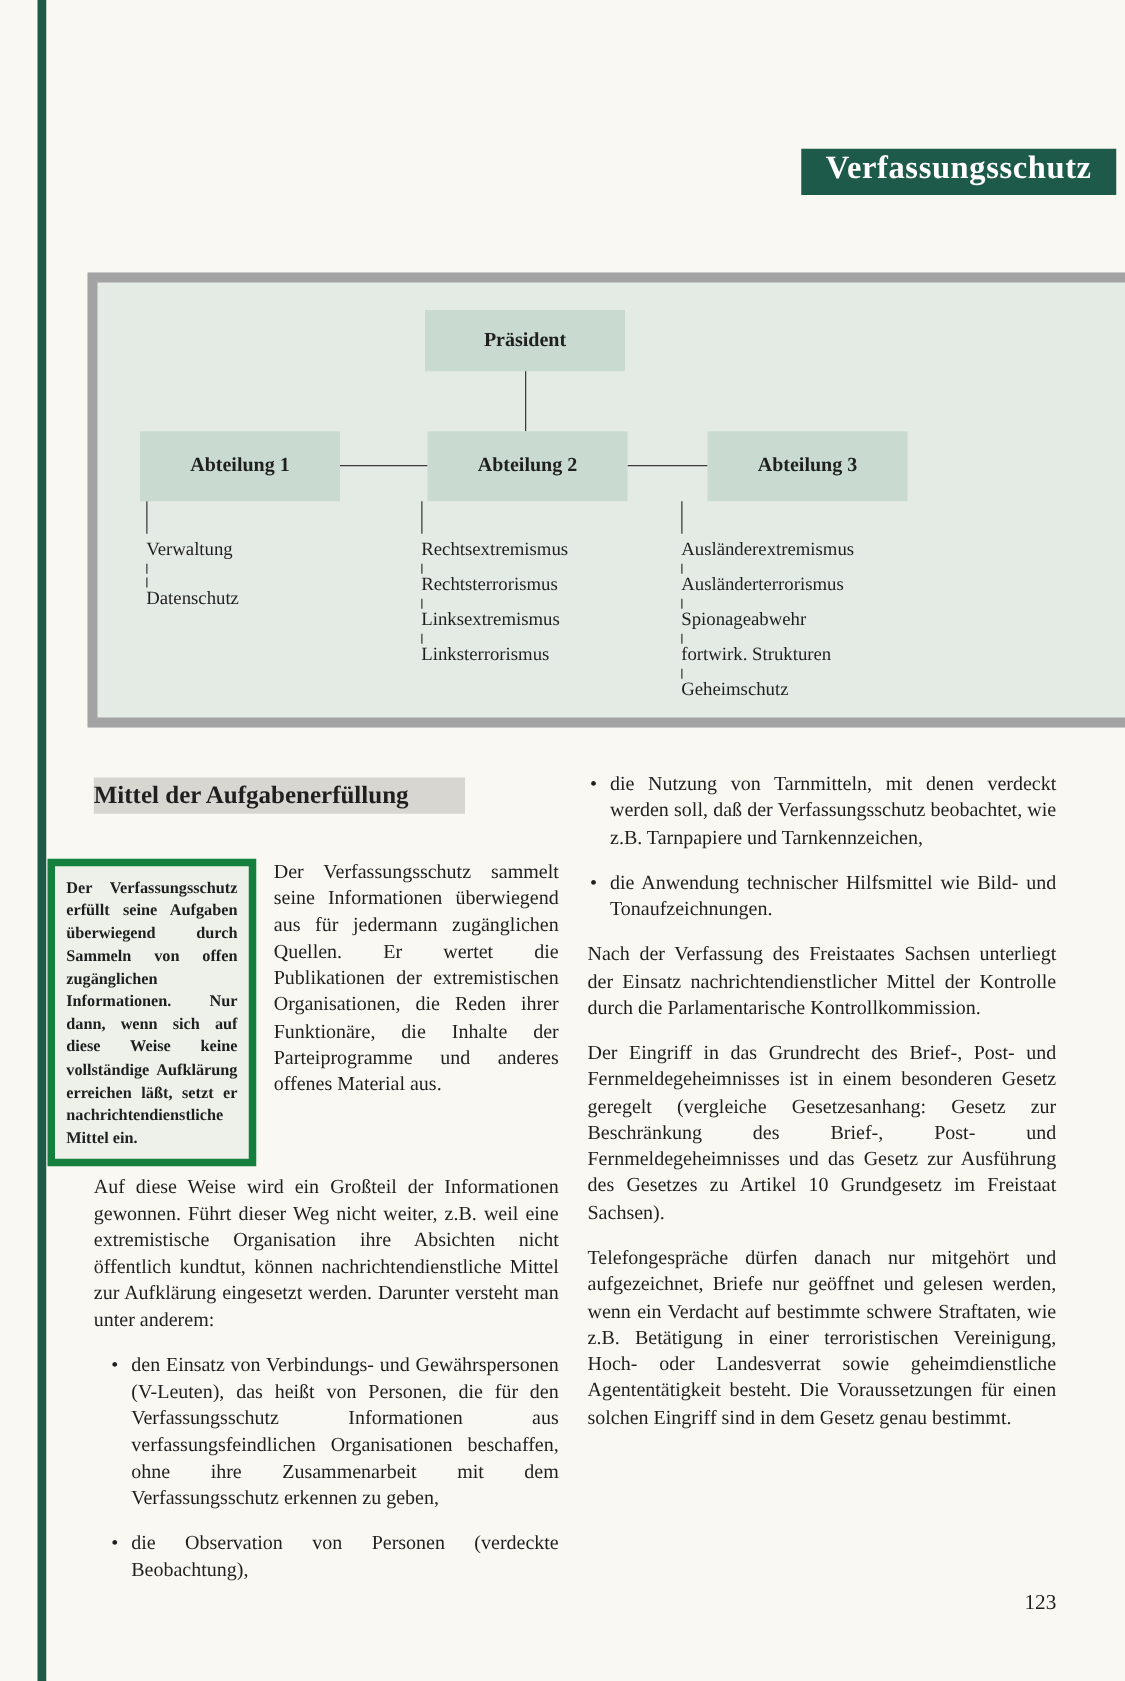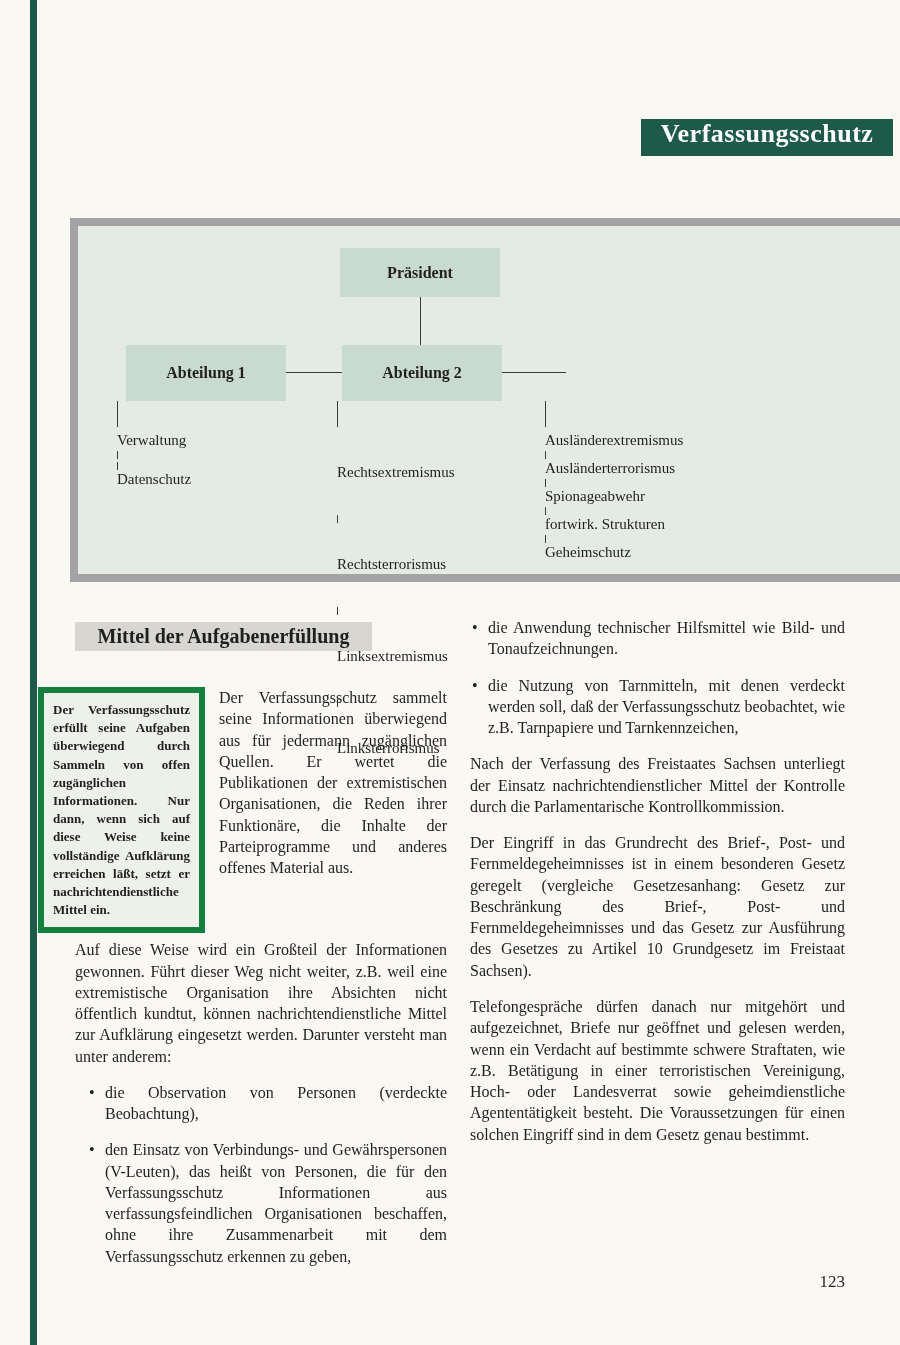--- a/index.html
+++ b/index.html
@@ -21,44 +21,44 @@
   
   .orgchart {
     position:absolute; left:70px; top:218px; width:846px; height:364px;
     border:8px solid #a3a3a3; background:#e4ebe5;
   }
   .node {
     position:absolute; background:#c9dbd0; display:flex; align-items:center; justify-content:center;
     font-weight:bold; font-size:16px; text-align:center;
   }
   .president { left:262px; top:22px; width:160px; height:49px; }
-  .dept1 { left:48px;  top:119px; width:160px; height:56px; }
+  .dept1 { left:34px;  top:119px; width:160px; height:56px; }
   .dept2 { left:264px; top:119px; width:160px; height:56px; }
   .dept3 { left:488px; top:119px; width:160px; height:56px; }
   .cline { position:absolute; background:#3a3a3a; }
   .drop { left:342px; top:71px; width:1px; height:48px; }
   .h1 { left:194px; top:146px; width:70px; height:1px; }
   .h2 { left:424px; top:146px; width:64px; height:1px; }
   .deptlist {
     position:absolute; top:175px; display:flex; flex-direction:column; align-items:flex-start;
     text-align:center; font-size:15px; line-height:1.14;
   }
   .list1 { left:39px;  width:150px; }
-  .list2 { left:259px; width:170px;gap:32px; }
+  .list2 { left:259px; width:170px; }
   .list3 { left:467px; width:200px; }
   .tick { width:1px; background:#3a3a3a; flex:0 0 auto; }
   .tick.lead { height:26px; margin-bottom:5px; }
   .tick.mid  { height:8px;  margin:1.5px 0; }
 
   
   .leftcol  { position:absolute; left:75px;  top:622px; width:372px; }
   .rightcol { position:absolute; left:470px; top:617px; width:375px; }
   .section-title {
     width:297px; height:29px; background:#d8d6d0; margin-bottom:36px;
-    display:flex; align-items:center; justify-content:center;
+    display:flex; align-items:center; justify-content:flex-start;
     font-weight:bold; font-size:20px;
   }
   .body-text { font-size:16px; line-height:1.33; text-align:justify; hyphens:auto; }
   .infobox {
     float:left; width:167px; margin-left:-37px; margin-right:14px; margin-bottom:6px;
     border:6px solid #15803d; background:#eef1ea; padding:8px 9px;
     font-weight:bold; font-size:13px; line-height:1.4; text-align:justify; hyphens:auto;
   }
   .para { margin-bottom:15px; }
   .clear { clear:both; }
@@ -84,20 +84,23 @@
     </div>
     <div class="cline drop"></div>
     <div class="cline h1"></div>
     <div class="cline h2"></div>
 
     <div class="node dept1">
       <span>Abteilung 1</span>
     </div>
     <div class="node dept2">
       <span>Abteilung 2</span>
+    </div>
+    <div class="node dept3">
+      <span>Abteilung 3</span>
     </div>
 
     <div class="deptlist list1">
       <div class="tick lead"></div>
       <span class="ditem">Verwaltung</span>
       <div class="tick mid"></div>
       <div class="tick mid"></div>
       <span class="ditem">Datenschutz</span>
     </div>
 
@@ -128,30 +131,30 @@
 
   <div class="leftcol">
     <div class="section-title">
       <span>Mittel der Aufgabenerfüllung</span>
     </div>
     <div class="body-text">
       <div class="infobox">Der Verfassungsschutz erfüllt seine Aufgaben überwiegend durch Sammeln von offen zugänglichen Informationen. Nur dann, wenn sich auf diese Weise keine vollständige Aufklärung erreichen läßt, setzt er nachrichtendienstliche Mittel ein.</div>
       <p class="para">Der Verfassungsschutz sammelt seine Informationen überwiegend aus für jedermann zugänglichen Quellen. Er wertet die Publikationen der extremistischen Organisationen, die Reden ihrer Funktionäre, die Inhalte der Parteiprogramme und anderes offenes Material aus.</p>
       <p class="para clear">Auf diese Weise wird ein Großteil der Informationen gewonnen. Führt dieser Weg nicht weiter, z.B. weil eine extremistische Organisation ihre Absichten nicht öffentlich kundtut, können nachrichtendienstliche Mittel zur Aufklärung eingesetzt werden. Darunter versteht man unter anderem:</p>
       <div class="bullets">
+        <div class="bullet">den Einsatz von Verbindungs- und Gewährspersonen (V-Leuten), das heißt von Personen, die für den Verfassungsschutz Informationen aus verfassungsfeindlichen Organisationen beschaffen, ohne ihre Zusammenarbeit mit dem Verfassungsschutz erkennen zu geben,</div>
         <div class="bullet">die Observation von Personen (verdeckte Beobachtung),</div>
-        <div class="bullet">den Einsatz von Verbindungs- und Gewährspersonen (V-Leuten), das heißt von Personen, die für den Verfassungsschutz Informationen aus verfassungsfeindlichen Organisationen beschaffen, ohne ihre Zusammenarbeit mit dem Verfassungsschutz erkennen zu geben,</div>
       </div>
     </div>
   </div>
 
   <div class="rightcol body-text">
     <div class="bullets">
+      <div class="bullet">die Nutzung von Tarnmitteln, mit denen verdeckt werden soll, daß der Verfassungsschutz beobachtet, wie z.B. Tarnpapiere und Tarnkennzeichen,</div>
       <div class="bullet">die Anwendung technischer Hilfsmittel wie Bild- und Tonaufzeichnungen.</div>
-      <div class="bullet">die Nutzung von Tarnmitteln, mit denen verdeckt werden soll, daß der Verfassungsschutz beobachtet, wie z.B. Tarnpapiere und Tarnkennzeichen,</div>
     </div>
     <p class="para">Nach der Verfassung des Freistaates Sachsen unterliegt der Einsatz nachrichtendienstlicher Mittel der Kontrolle durch die Parlamentarische Kontrollkommission.</p>
     <p class="para">Der Eingriff in das Grundrecht des Brief-, Post- und Fernmeldegeheimnisses ist in einem besonderen Gesetz geregelt (vergleiche Gesetzesanhang: Gesetz zur Beschränkung des Brief-, Post- und Fernmeldegeheimnisses und das Gesetz zur Ausführung des Gesetzes zu Artikel 10 Grundgesetz im Freistaat Sachsen).</p>
     <p class="para">Telefongespräche dürfen danach nur mitgehört und aufgezeichnet, Briefe nur geöffnet und gelesen werden, wenn ein Verdacht auf bestimmte schwere Straftaten, wie z.B. Betätigung in einer terroristischen Vereinigung, Hoch- oder Landesverrat sowie geheimdienstliche Agententätigkeit besteht. Die Voraussetzungen für einen solchen Eingriff sind in dem Gesetz genau bestimmt.</p>
   </div>
 
   <div class="pagenum">123</div>
 
 </div>
 

